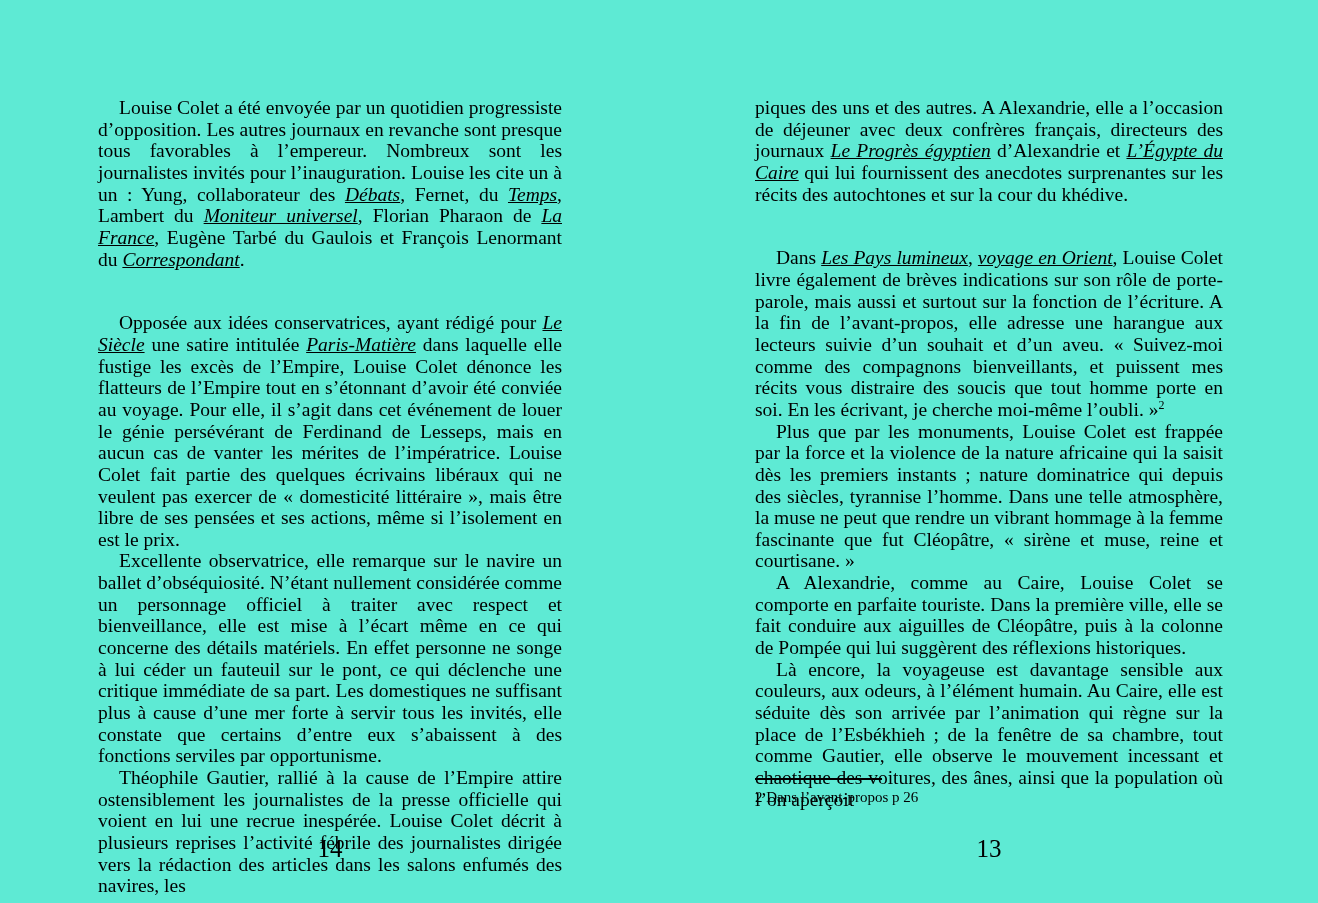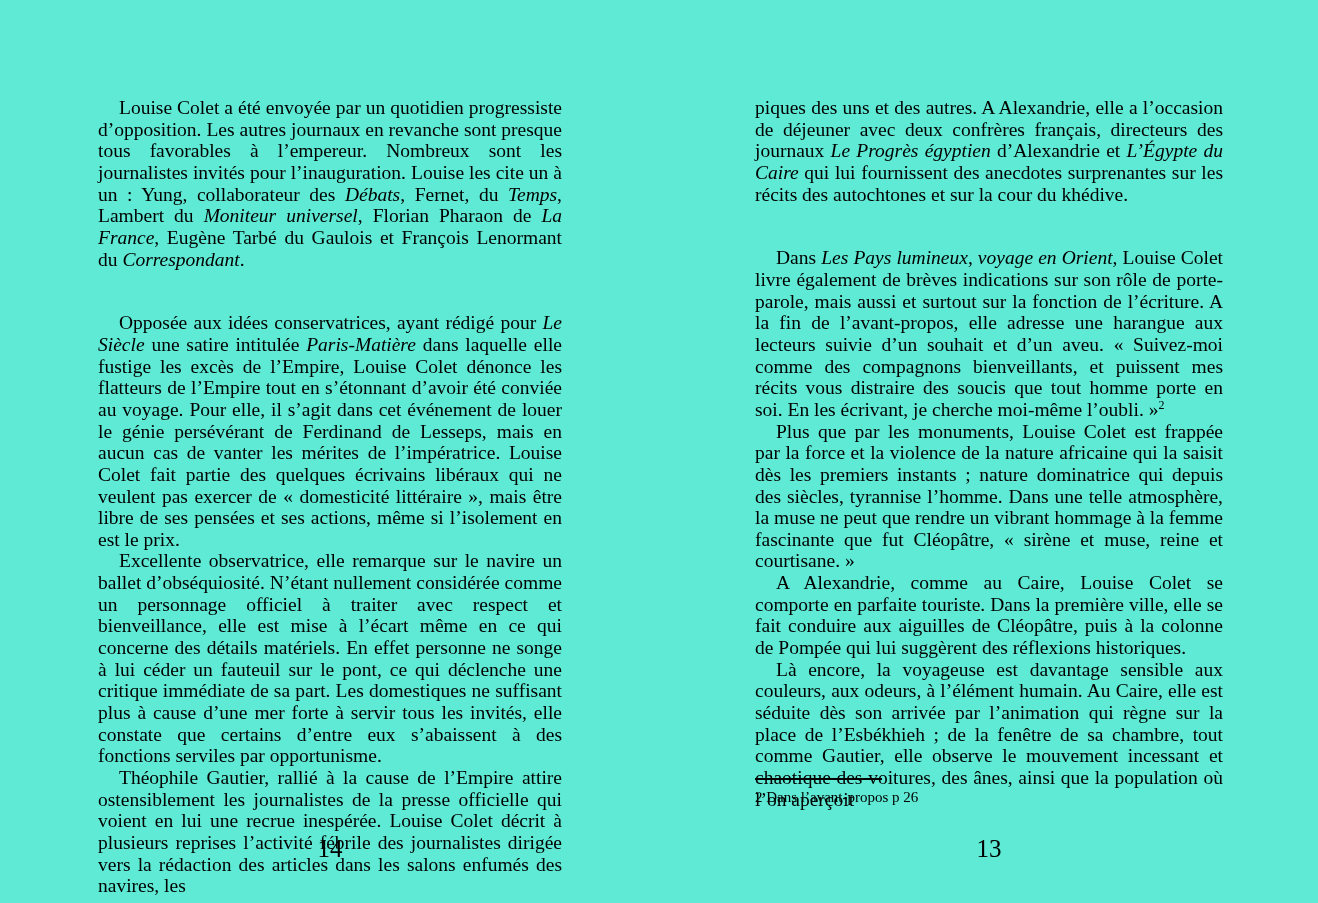--- a/index.html
+++ b/index.html
@@ -18,21 +18,21 @@
     text-align: justify;
     font-size: 19.5px;
     line-height: 21.66px;
     letter-spacing: 0;
   }
   #col-left  { left: 98px;  width: 464px; }
   #col-right { left: 755px; width: 468px; }
   .para { margin: 0; padding: 0; }
   .para.indent { text-indent: 21px; }
   .para.spaced { margin-top: 42px; }
-  .para i { font-style: italic; }
+  .para i { font-style: italic; text-decoration: underline; }
   .para sup {
     font-size: 12px;
     line-height: 0;
     vertical-align: baseline;
     position: relative;
     top: -7px;
   }
   .page-number {
     position: absolute;
     top: 838px;

